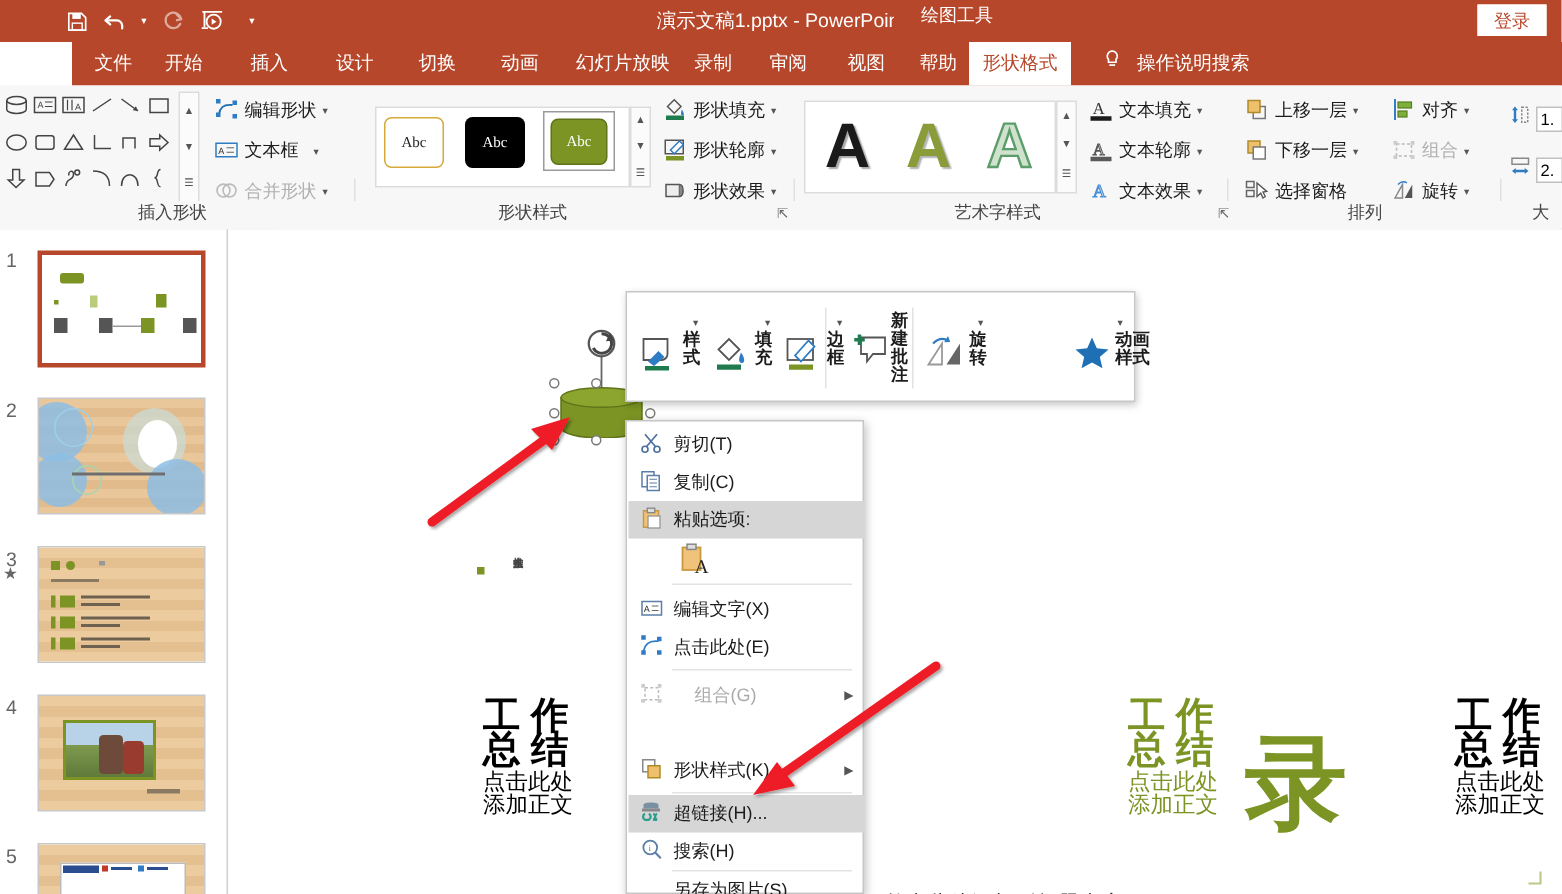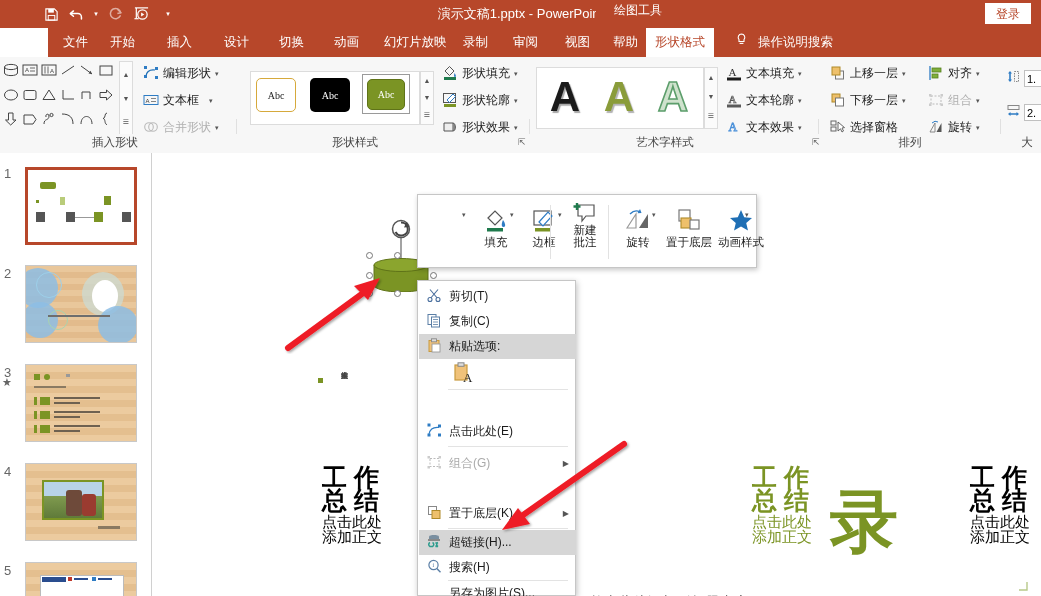--- a/index.html
+++ b/index.html
@@ -146,39 +146,39 @@
   .gz-sub { line-height: 1.0; }
 
   
   #minitoolbar {
     position: absolute; left: 417px; top: 194px; width: 340px; height: 74px;
     background: #ffffff; border: 1px solid #c6c6c6;
     box-shadow: 1px 2px 5px rgba(0,0,0,0.22);
   }
   .mt-btn {
     position: absolute; top: 5px; height: 64px; width: 44px;
-    display: flex; flex-direction: column; align-items: center;
+    display: flex; flex-direction: row; align-items: center; font-weight: bold;
   }
   .mt-ico { height: 34px; display: flex; align-items: flex-end; justify-content: center; }
   .mt-lbl { font-size: 11.5px; color: #1c1c1c; margin-top: 2px; text-align: center; line-height: 1.05; }
   .mt-caret { position: absolute; font-size: 7px; color: #555; }
   .mt-sep { position: absolute; top: 10px; width: 1px; height: 54px; background: #e2e2e2; }
 
   
   #ctxmenu {
     position: absolute; left: 417px; top: 280px; width: 159px; height: 316px;
     background: #ffffff; border: 1px solid #c6c6c6;
     box-shadow: 1px 2px 6px rgba(0,0,0,0.25);
   }
   .ctx-item {
     position: absolute; left: 1px; width: 157px; height: 25px;
     display: flex; align-items: center; font-size: 12px; color: #1c1c1c;
   }
   .ctx-item.hl { background: #d6d6d6; }
-  .ctx-item.dis { color: #aaaaaa; }
+  .ctx-item.dis { color: #aaaaaa; gap: 14px; }
   .ctx-ico { width: 30px; text-align: center; flex: 0 0 auto; }
   .ctx-sub { position: absolute; right: 7px; font-size: 8px; color: #555; }
   .ctx-div { position: absolute; left: 30px; width: 120px; height: 1px; background: #e3e3e3; }
   .ctx-paste-ico {
     position: absolute; left: 34px; width: 26px; height: 26px;
   }
 
   
   .handle {
     position: absolute; width: 7px; height: 7px; border-radius: 50%;
@@ -727,20 +727,30 @@
 <div class="handle" style="left:366px;top:252px"></div>
 <div class="handle" style="left:394px;top:252px"></div>
 <div class="handle" style="left:430px;top:252px"></div>
 <div class="handle" style="left:366px;top:272px"></div>
 <div class="handle" style="left:430px;top:272px"></div>
 <div class="handle" style="left:366px;top:290px"></div>
 <div class="handle" style="left:394px;top:290px"></div>
 <div class="handle" style="left:430px;top:290px"></div>
 
 <div id="minitoolbar">
+  <div class="mt-btn" style="left:8px">
+    <div class="mt-ico">
+      <svg width="26" height="26" viewBox="0 0 26 26">
+          <path d="M3 3 h16 v10 a4 4 0 0 1 -4 4 h-12 z" fill="none" stroke="#555" stroke-width="1.2"></path>
+          <path d="M6 18 L13 11 L17 15 L10 21 Z" fill="#2e7cc4"></path>
+          <rect x="4" y="21" width="16" height="3" fill="#1f7a4d"></rect>
+        </svg>
+    </div>
+    <div class="mt-lbl">样式</div>
+  </div>
   <div class="mt-caret" style="left:44px;top:16px">▾</div>
 
   <div class="mt-btn" style="left:56px">
     <div class="mt-ico">
       <svg width="26" height="26" viewBox="0 0 26 26">
           <path d="M5 10 L12 3 L19 10 L12 17 Z" fill="none" stroke="#555" stroke-width="1.2"></path>
           <path d="M20 12 C22.5 15.5 23 19 20.5 19 C18 19 18.5 15.5 20 12z" fill="#2e7cc4"></path>
           <rect x="4" y="20" width="16" height="3.5" fill="#1f7a4d"></rect>
         </svg>
     </div>
@@ -782,30 +792,20 @@
           <path d="M3 20 L12 6 L12 20 Z" fill="none" stroke="#999" stroke-width="1.2"></path>
           <path d="M15 20 L24 6 L24 20 Z" fill="#666"></path>
           <path d="M6 6 Q11 1 16 4" fill="none" stroke="#2e7cc4" stroke-width="1.4"></path>
           <path d="M16 1 L17.5 5 L13.5 5.2 Z" fill="#2e7cc4"></path>
         </svg>
     </div>
     <div class="mt-lbl">旋转</div>
   </div>
   <div class="mt-caret" style="left:234px;top:16px">▾</div>
 
-  <div class="mt-btn" style="left:244px;width:54px">
-    <div class="mt-ico">
-      <svg width="28" height="26" viewBox="0 0 28 26">
-          <rect x="4" y="2" width="11" height="11" fill="#fff" stroke="#777" stroke-width="1.2"></rect>
-          <rect x="6" y="10" width="10" height="10" fill="#eec06b" stroke="#b08a28" stroke-width="1.1"></rect>
-          <rect x="15" y="12" width="9" height="9" fill="#fff" stroke="#777" stroke-width="1.2"></rect>
-        </svg>
-    </div>
-    <div class="mt-lbl">置于底层</div>
-  </div>
 
   <div class="mt-btn" style="left:296px;width:54px">
     <div class="mt-ico">
       <svg width="28" height="26" viewBox="0 0 28 26">
           <path d="M14 2 L17.2 9.2 L25 10 L19.2 15 L21 22.5 L14 18.6 L7 22.5 L8.8 15 L3 10 L10.8 9.2 Z" fill="#1f6fb5"></path>
         </svg>
     </div>
     <div class="mt-lbl">动画样式</div>
   </div>
   <div class="mt-caret" style="left:327px;top:16px">▾</div>
@@ -851,20 +851,31 @@
 
   <div class="ctx-paste-ico" style="top:80px">
     <svg width="26" height="26" viewBox="0 0 26 26">
         <rect x="3" y="4" width="12" height="15" fill="#f0c27a" stroke="#c89a3e" stroke-width="1.2"></rect>
         <rect x="6" y="1.8" width="6" height="3.5" fill="#ddd" stroke="#888" stroke-width="1"></rect>
         <text x="11" y="21" font-size="13" font-family="Liberation Serif, serif" fill="#222">A</text>
       </svg>
   </div>
   <div class="ctx-div" style="top:108px"></div>
 
+  <div class="ctx-item" style="top:113px">
+    <span class="ctx-ico">
+      <svg width="15" height="15" viewBox="0 0 15 15">
+          <rect x="1" y="3" width="13" height="9" fill="none" stroke="#5b7fa6" stroke-width="1"></rect>
+          <text x="2.2" y="10" font-size="6" fill="#333">A</text>
+          <line x1="7.5" y1="6" x2="12" y2="6" stroke="#666" stroke-width=".8"></line>
+          <line x1="7.5" y1="9" x2="12" y2="9" stroke="#666" stroke-width=".8"></line>
+        </svg>
+    </span>
+    <span>编辑文字(X)</span>
+  </div>
 
   <div class="ctx-item" style="top:138px">
     <span class="ctx-ico">
       <svg width="15" height="15" viewBox="0 0 15 15">
           <path d="M2 11 Q3.5 3.5 12 4.5" fill="none" stroke="#2e7cc4" stroke-width="1.1"></path>
           <rect x="0.5" y="0.5" width="3" height="3" fill="#2e7cc4"></rect>
           <rect x="11" y="1.5" width="3" height="3" fill="#2e7cc4"></rect>
           <rect x="0.5" y="10.5" width="3" height="3" fill="#2e7cc4"></rect>
           <rect x="11" y="10.5" width="3" height="3" fill="#2e7cc4"></rect>
         </svg>
@@ -888,21 +899,21 @@
   </div>
 
 
   <div class="ctx-item" style="top:220px">
     <span class="ctx-ico">
       <svg width="15" height="15" viewBox="0 0 15 15">
           <rect x="1.5" y="1.5" width="8" height="8" fill="#fff" stroke="#888" stroke-width="1"></rect>
           <rect x="5" y="5.5" width="8" height="8" fill="#eec06b" stroke="#b08a28" stroke-width="1"></rect>
         </svg>
     </span>
-    <span>置于底层(K)</span>
+    <span>形状样式(K)</span>
     <span class="ctx-sub">▶</span>
   </div>
   <div class="ctx-div" style="top:247px"></div>
 
   <div class="ctx-item" style="top:274px">
     <span class="ctx-ico">
       <svg width="15" height="15" viewBox="0 0 15 15">
           <circle cx="6.5" cy="6" r="4.6" fill="none" stroke="#5b7fa6" stroke-width="1.2"></circle>
           <line x1="9.8" y1="9.4" x2="13.5" y2="13.2" stroke="#5b7fa6" stroke-width="1.4"></line>
           <text x="5.4" y="8.4" font-size="6" fill="#5b7fa6" font-family="Liberation Serif, serif">i</text>

